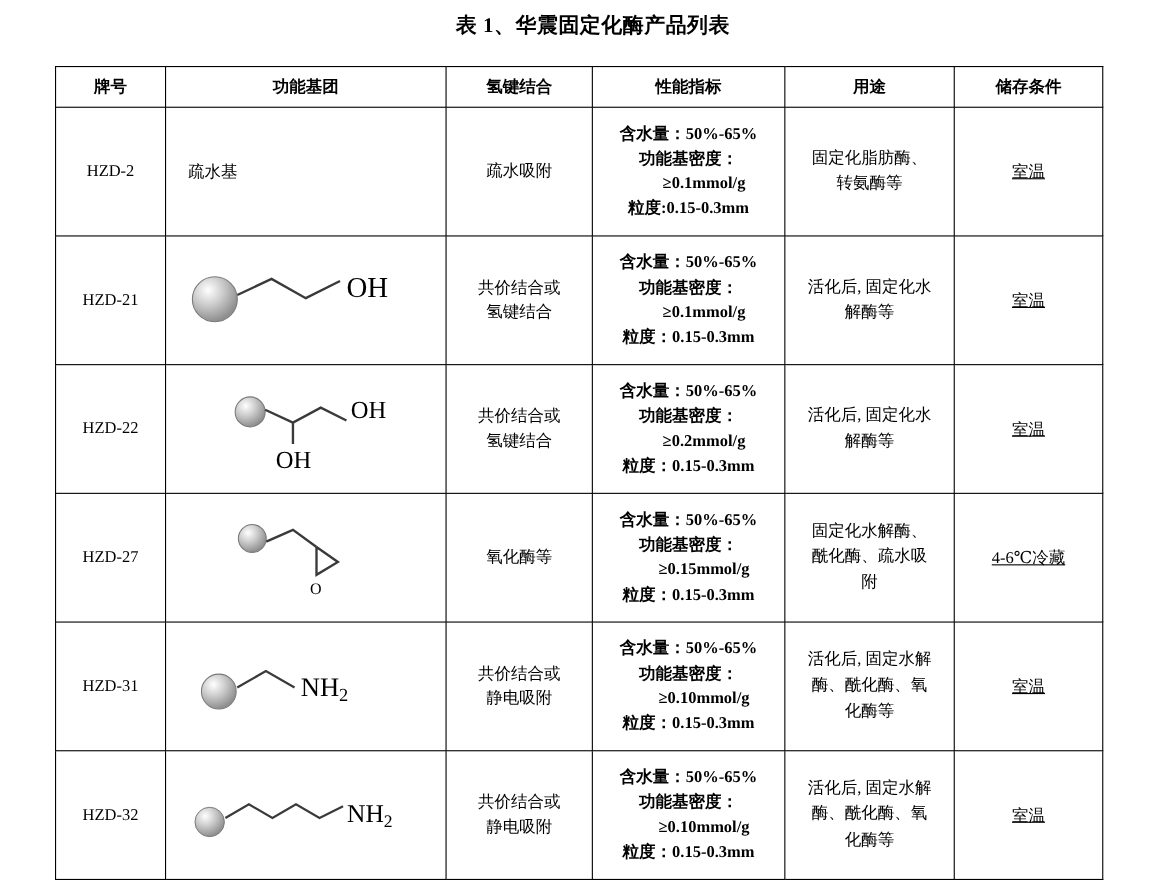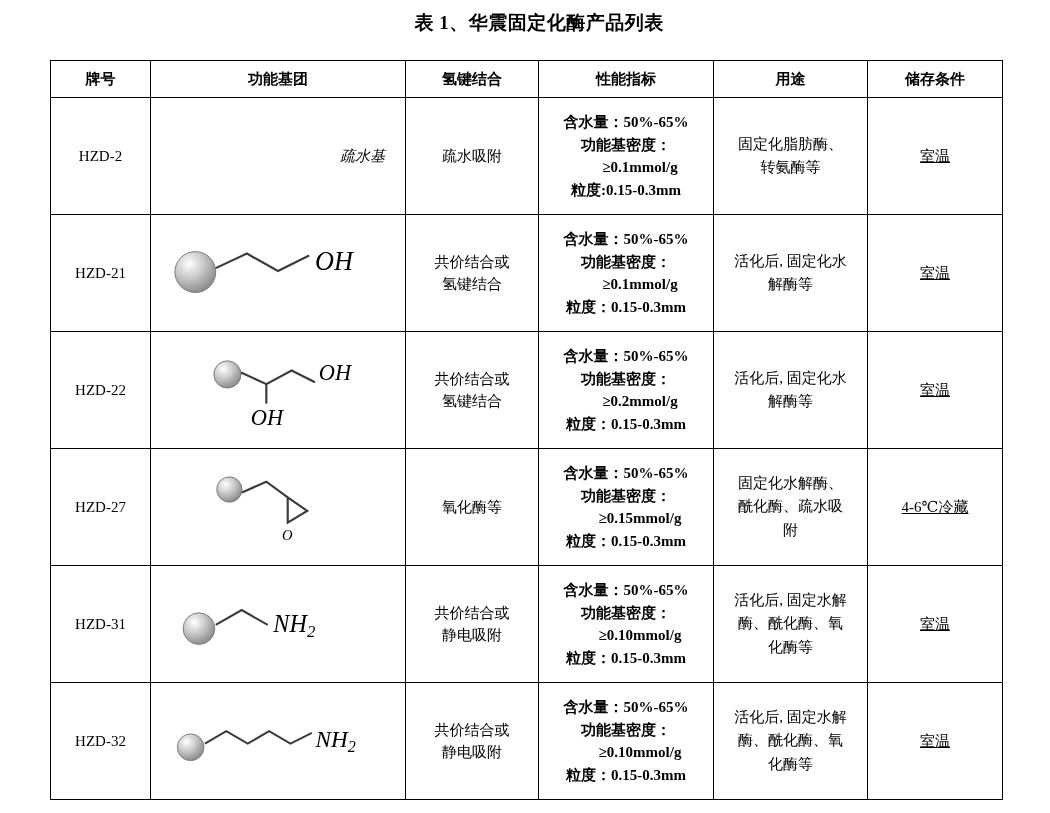--- a/index.html
+++ b/index.html
@@ -82,22 +82,21 @@
   td.store { font-size: 15px; text-decoration: underline; }
   td.group {
     padding: 0;
     height: 112px;
   }
   .struct {
     width: 100%;
     height: 108px;
     display: flex;
     align-items: center;
-    justify-content: flex-end;
-    font-style: italic;
+    justify-content: flex-start;
   }
   .struct svg { display: block; }
   .text-group { font-size: 15px; }
 </style>
 </head>
 <body>
 
 <div id="page">
 
   <div id="doc-title">表 1、华震固定化酶产品列表</div>

